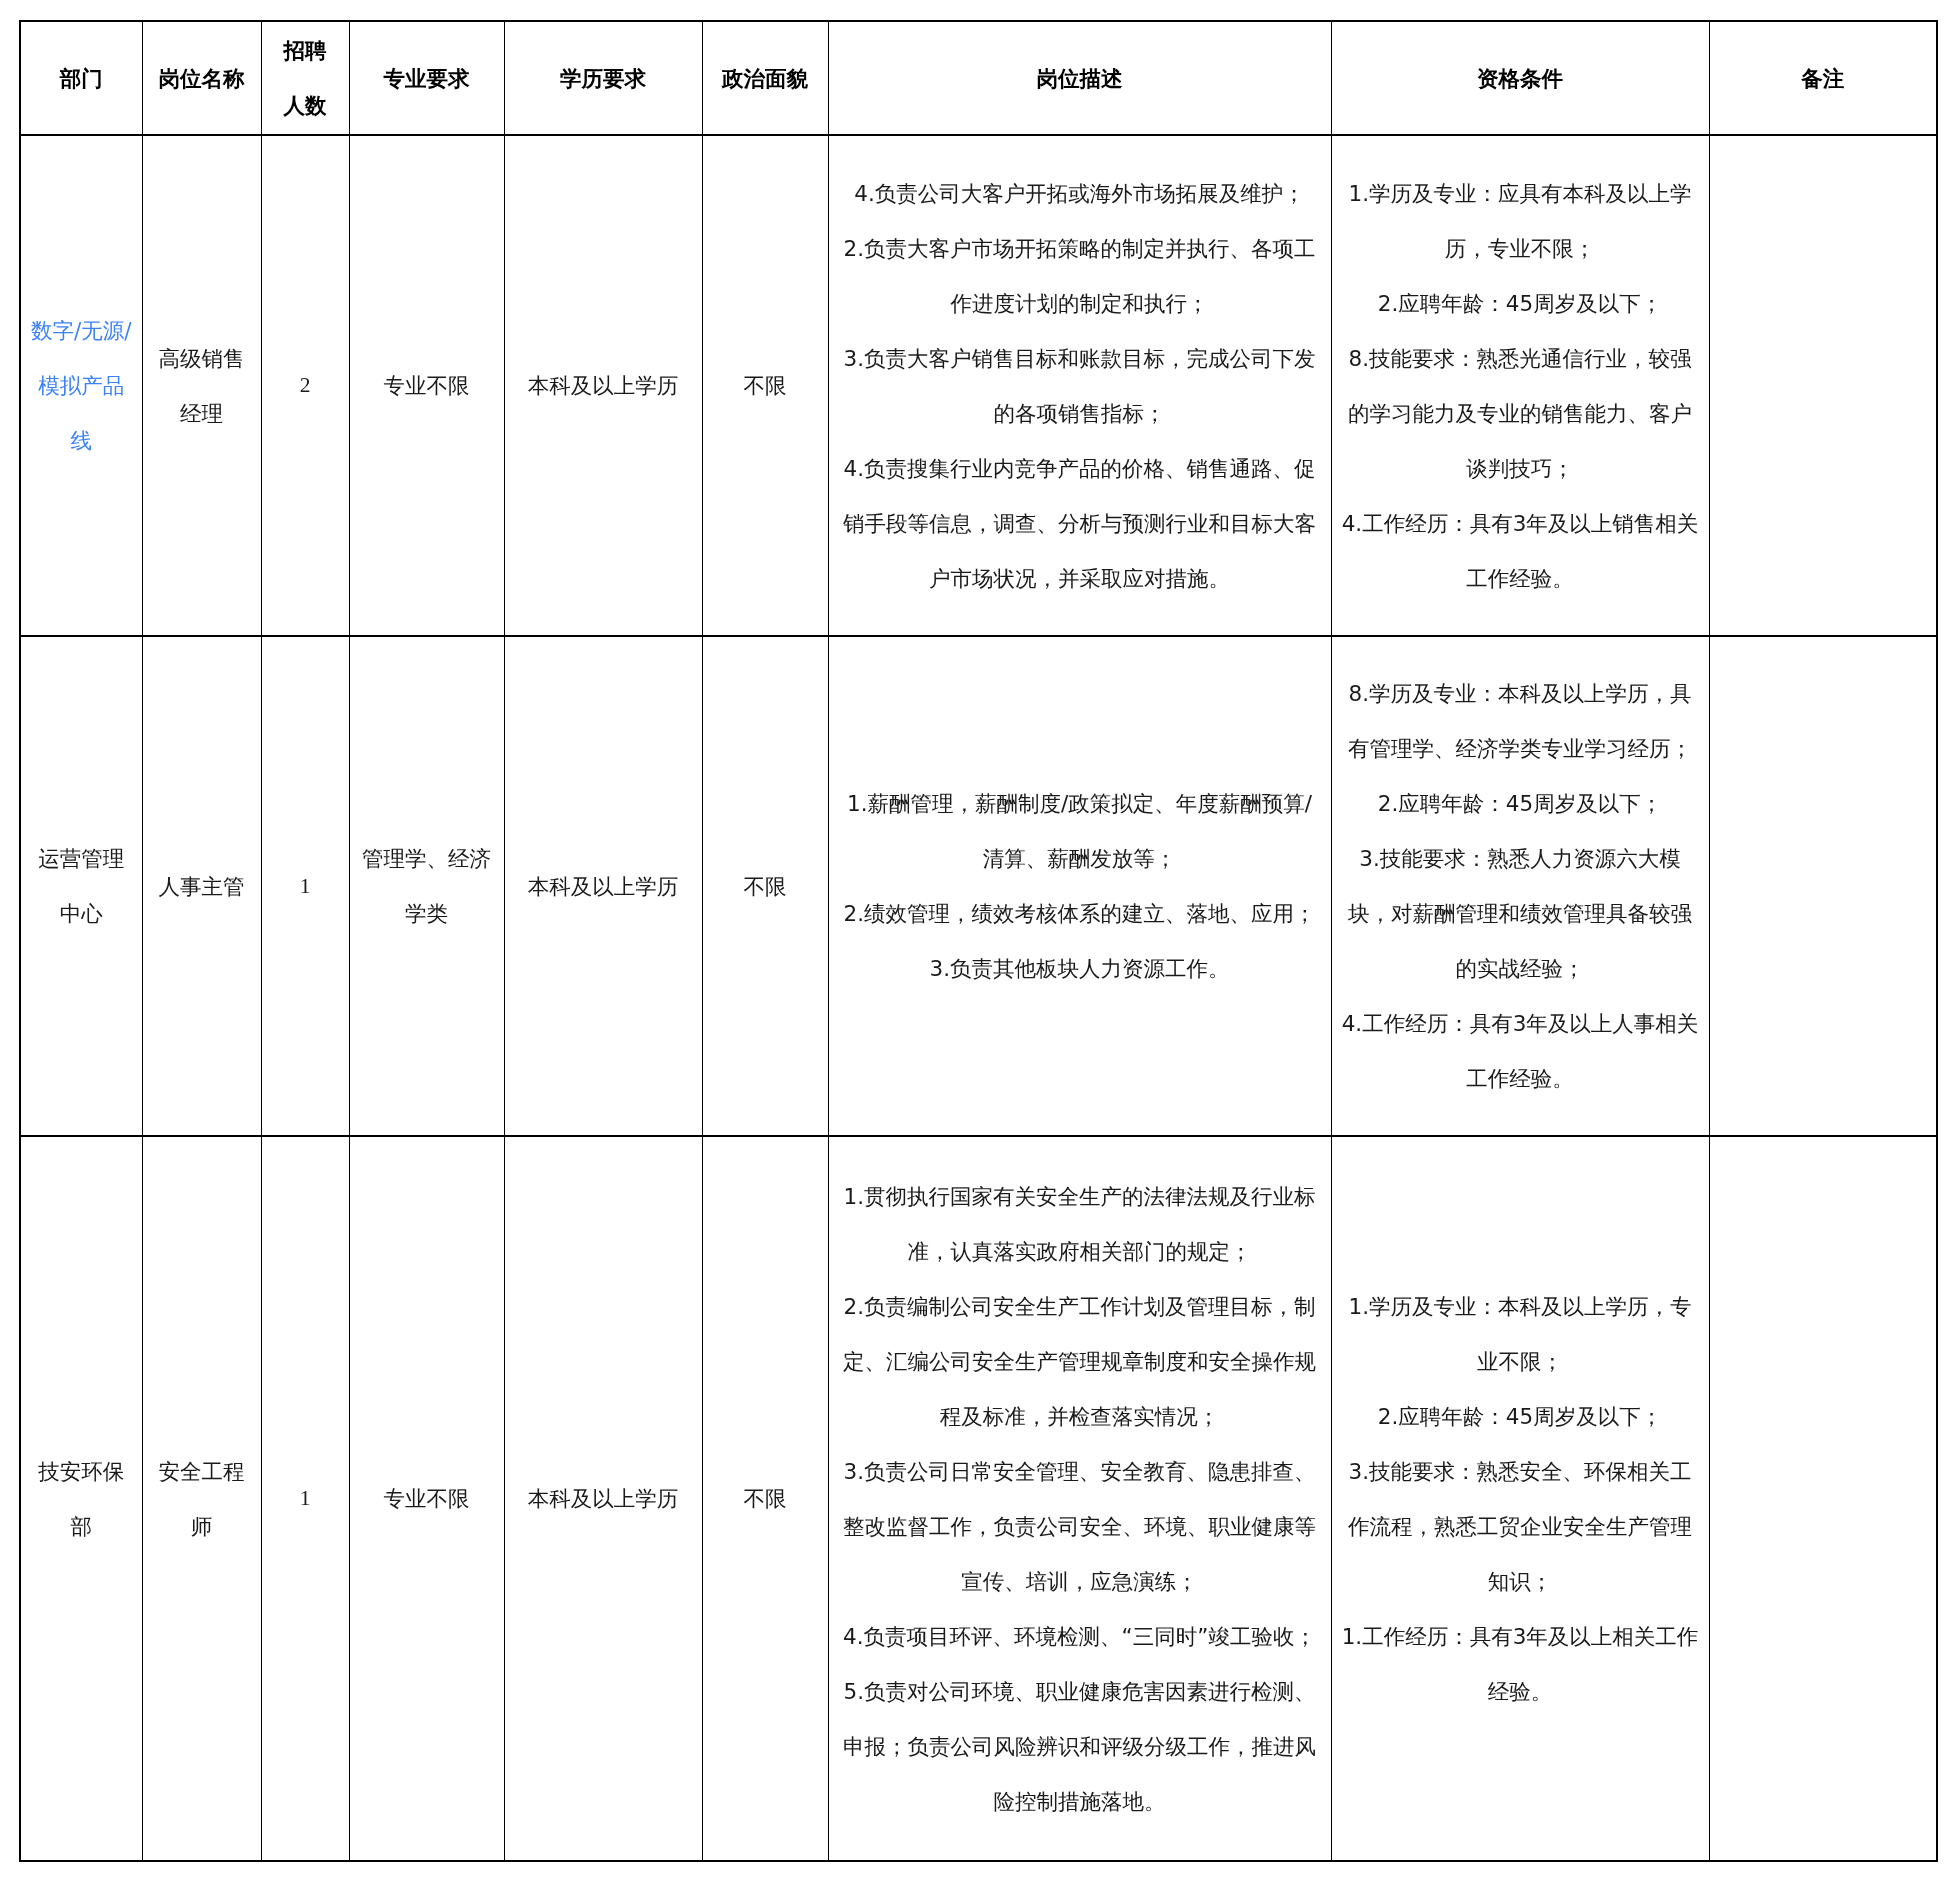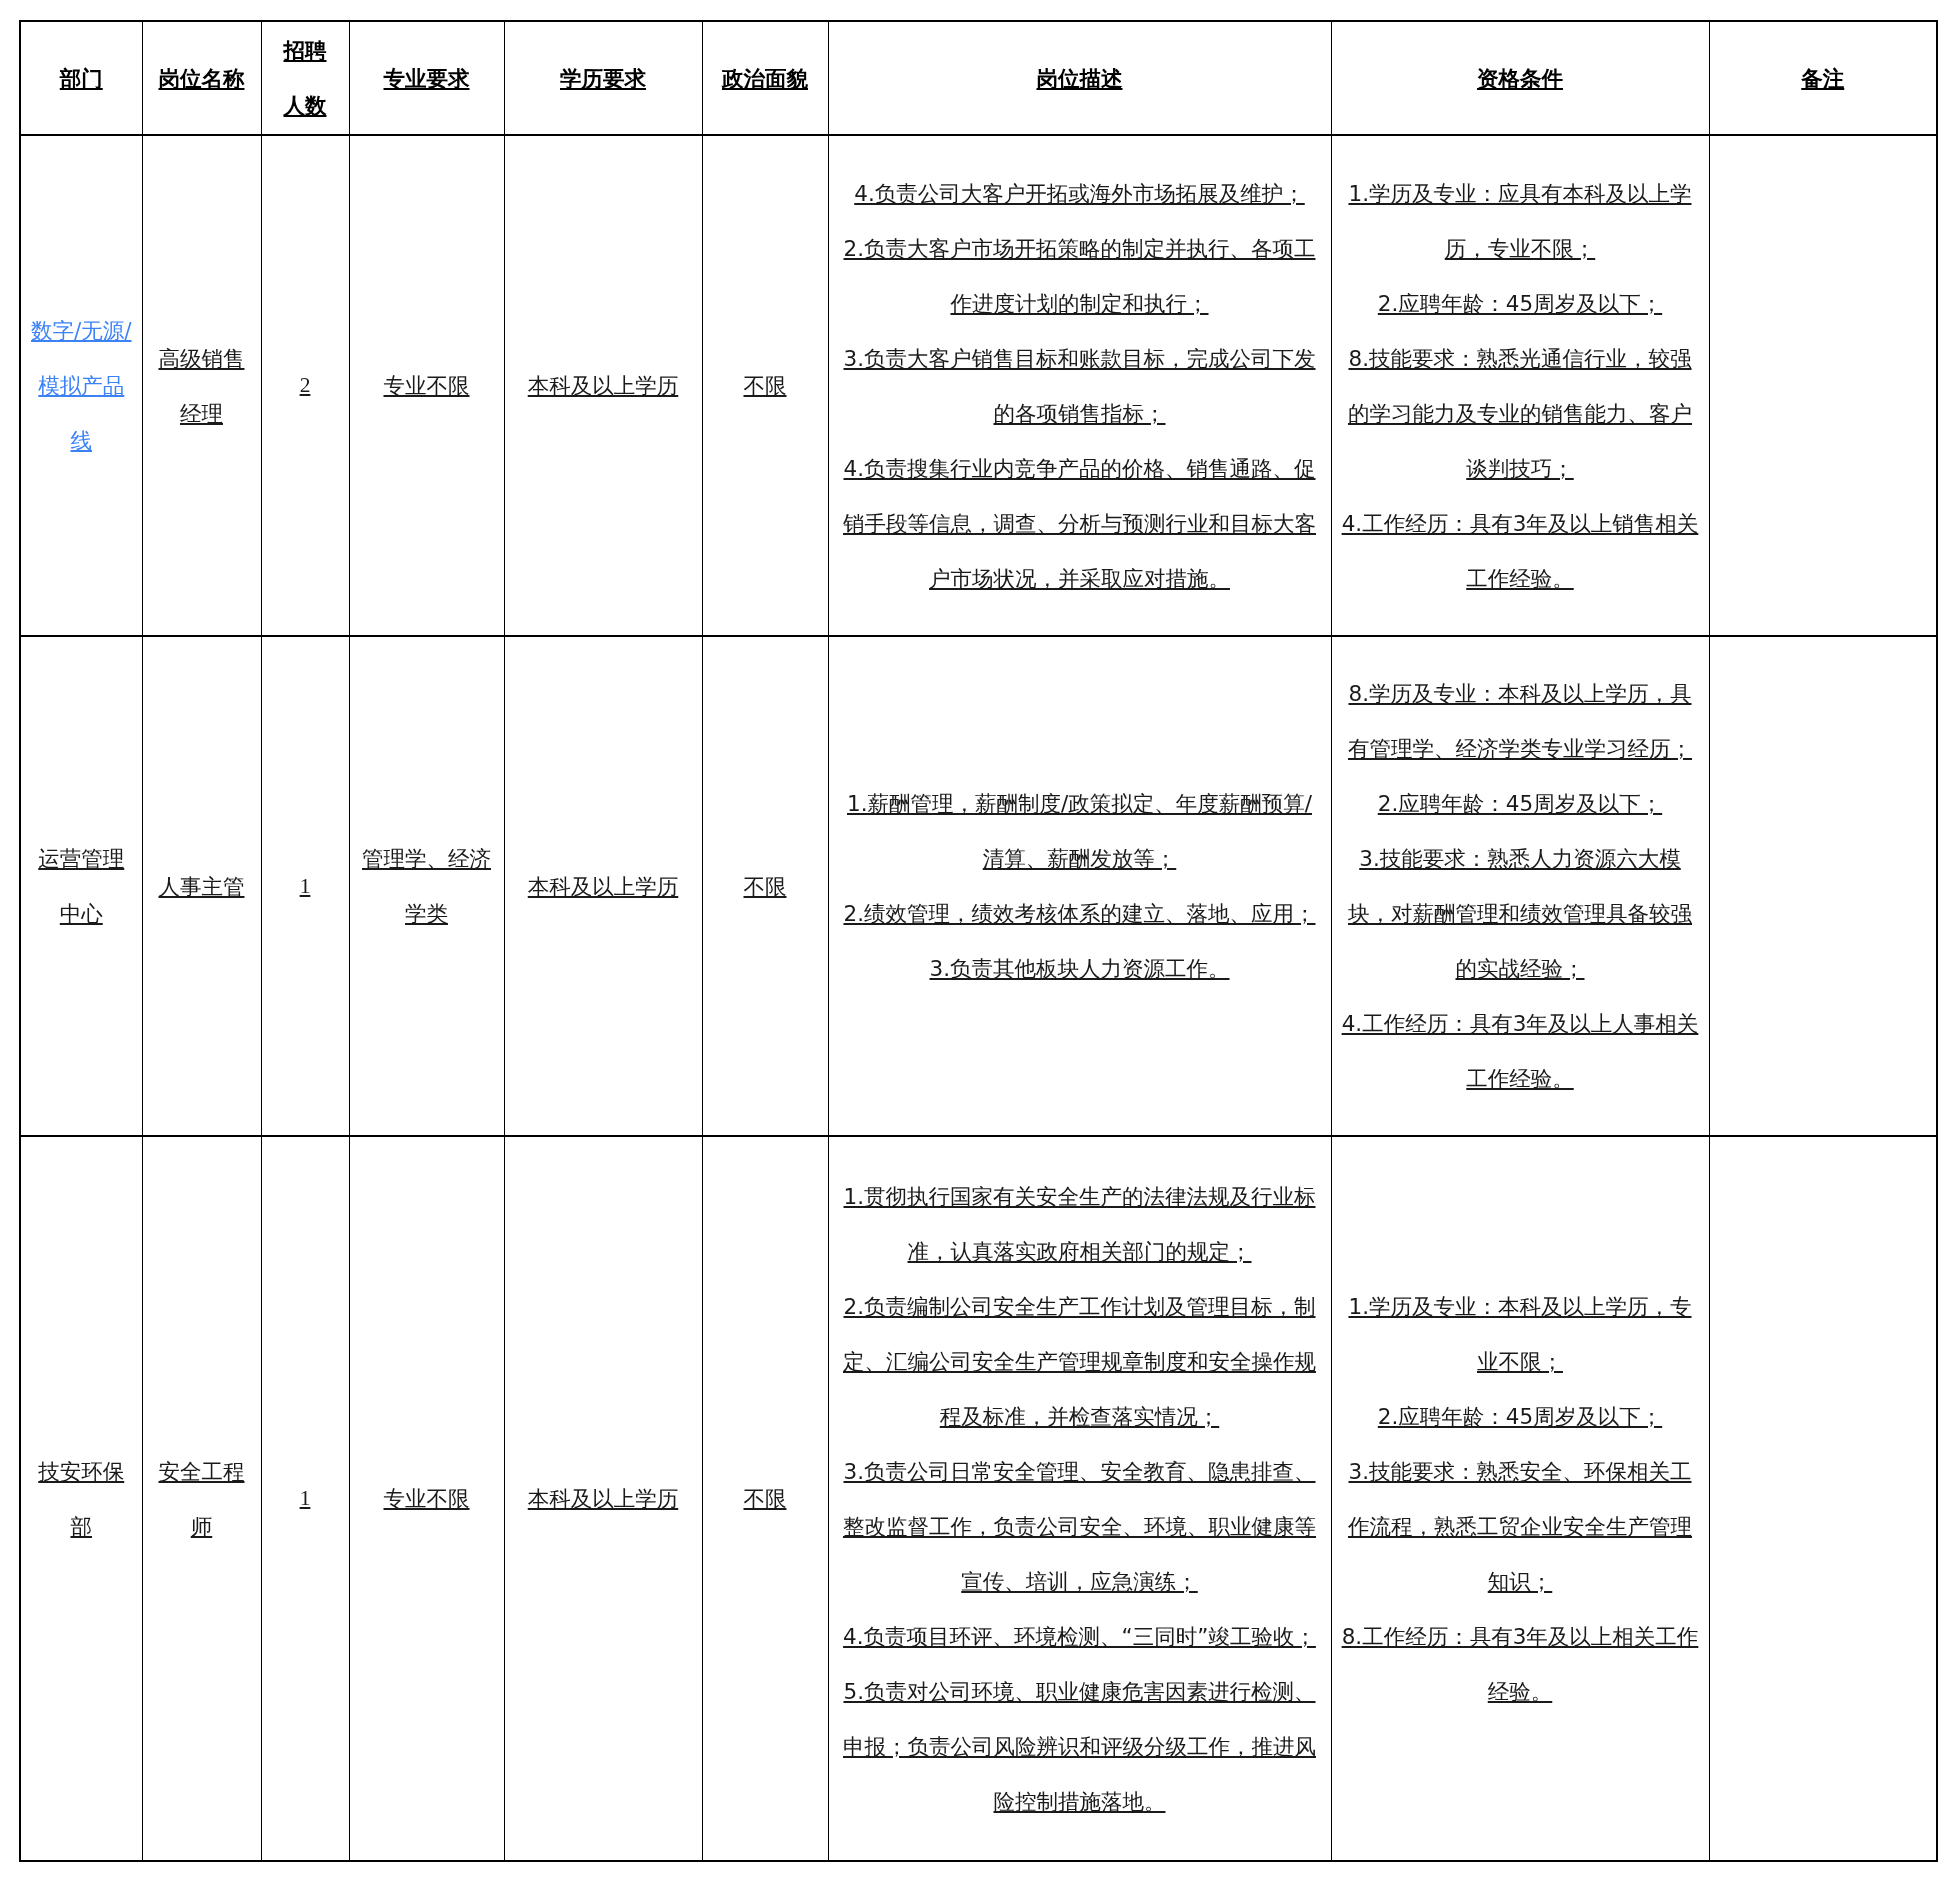--- a/index.html
+++ b/index.html
@@ -5,21 +5,21 @@
   html, body { margin: 0; padding: 0; background: #ffffff; }
   body { width: 1951px; height: 1882px; position: relative; overflow: hidden;
          font-family: "DejaVu Sans", "Liberation Sans", sans-serif; color: #1a1a1a; }
   table.recruit {
     position: absolute; left: 19px; top: 20px;
     width: 1917px; border-collapse: collapse; table-layout: fixed;
     border: 2.5px solid #000;
   }
   table.recruit th, table.recruit td {
     border: 1.7px solid #000; text-align: center; vertical-align: middle;
-    padding: 0 10px; box-sizing: border-box; text-decoration: underline;
+    padding: 0 10px; box-sizing: border-box;
   }
   table.recruit thead tr { height: 114px; }
   table.recruit thead th {
     font-weight: bold; font-size: 21.5px; line-height: 55px; color: #000;
     border-bottom: 2.5px solid #000;
   }
   table.recruit tbody tr.r1 { height: 501px; }
   table.recruit tbody tr.r2 { height: 500px; }
   table.recruit tbody tr.r3 { height: 725px; }
   table.recruit tbody tr { border-bottom: 2.5px solid #000; }
@@ -113,19 +113,19 @@
         <span class="line">1.贯彻执行国家有关安全生产的法律法规及行业标准，认真落实政府相关部门的规定；</span>
         <span class="line">2.负责编制公司安全生产工作计划及管理目标，制定、汇编公司安全生产管理规章制度和安全操作规程及标准，并检查落实情况；</span>
         <span class="line">3.负责公司日常安全管理、安全教育、隐患排查、整改监督工作，负责公司安全、环境、职业健康等宣传、培训，应急演练；</span>
         <span class="line">4.负责项目环评、环境检测、“三同时”竣工验收；</span>
         <span class="line">5.负责对公司环境、职业健康危害因素进行检测、申报；负责公司风险辨识和评级分级工作，推进风险控制措施落地。</span>
       </td>
       <td class="long">
         <span class="line">1.学历及专业：本科及以上学历，专业不限；</span>
         <span class="line">2.应聘年龄：45周岁及以下；</span>
         <span class="line">3.技能要求：熟悉安全、环保相关工作流程，熟悉工贸企业安全生产管理知识；</span>
-        <span class="line">8.工作经历：具有3年及以上相关工作经验。</span>
+        <span class="line">1.工作经历：具有3年及以上相关工作经验。</span>
       </td>
       <td></td>
     </tr>
   </tbody>
 </table>
 
 
 </body></html>

